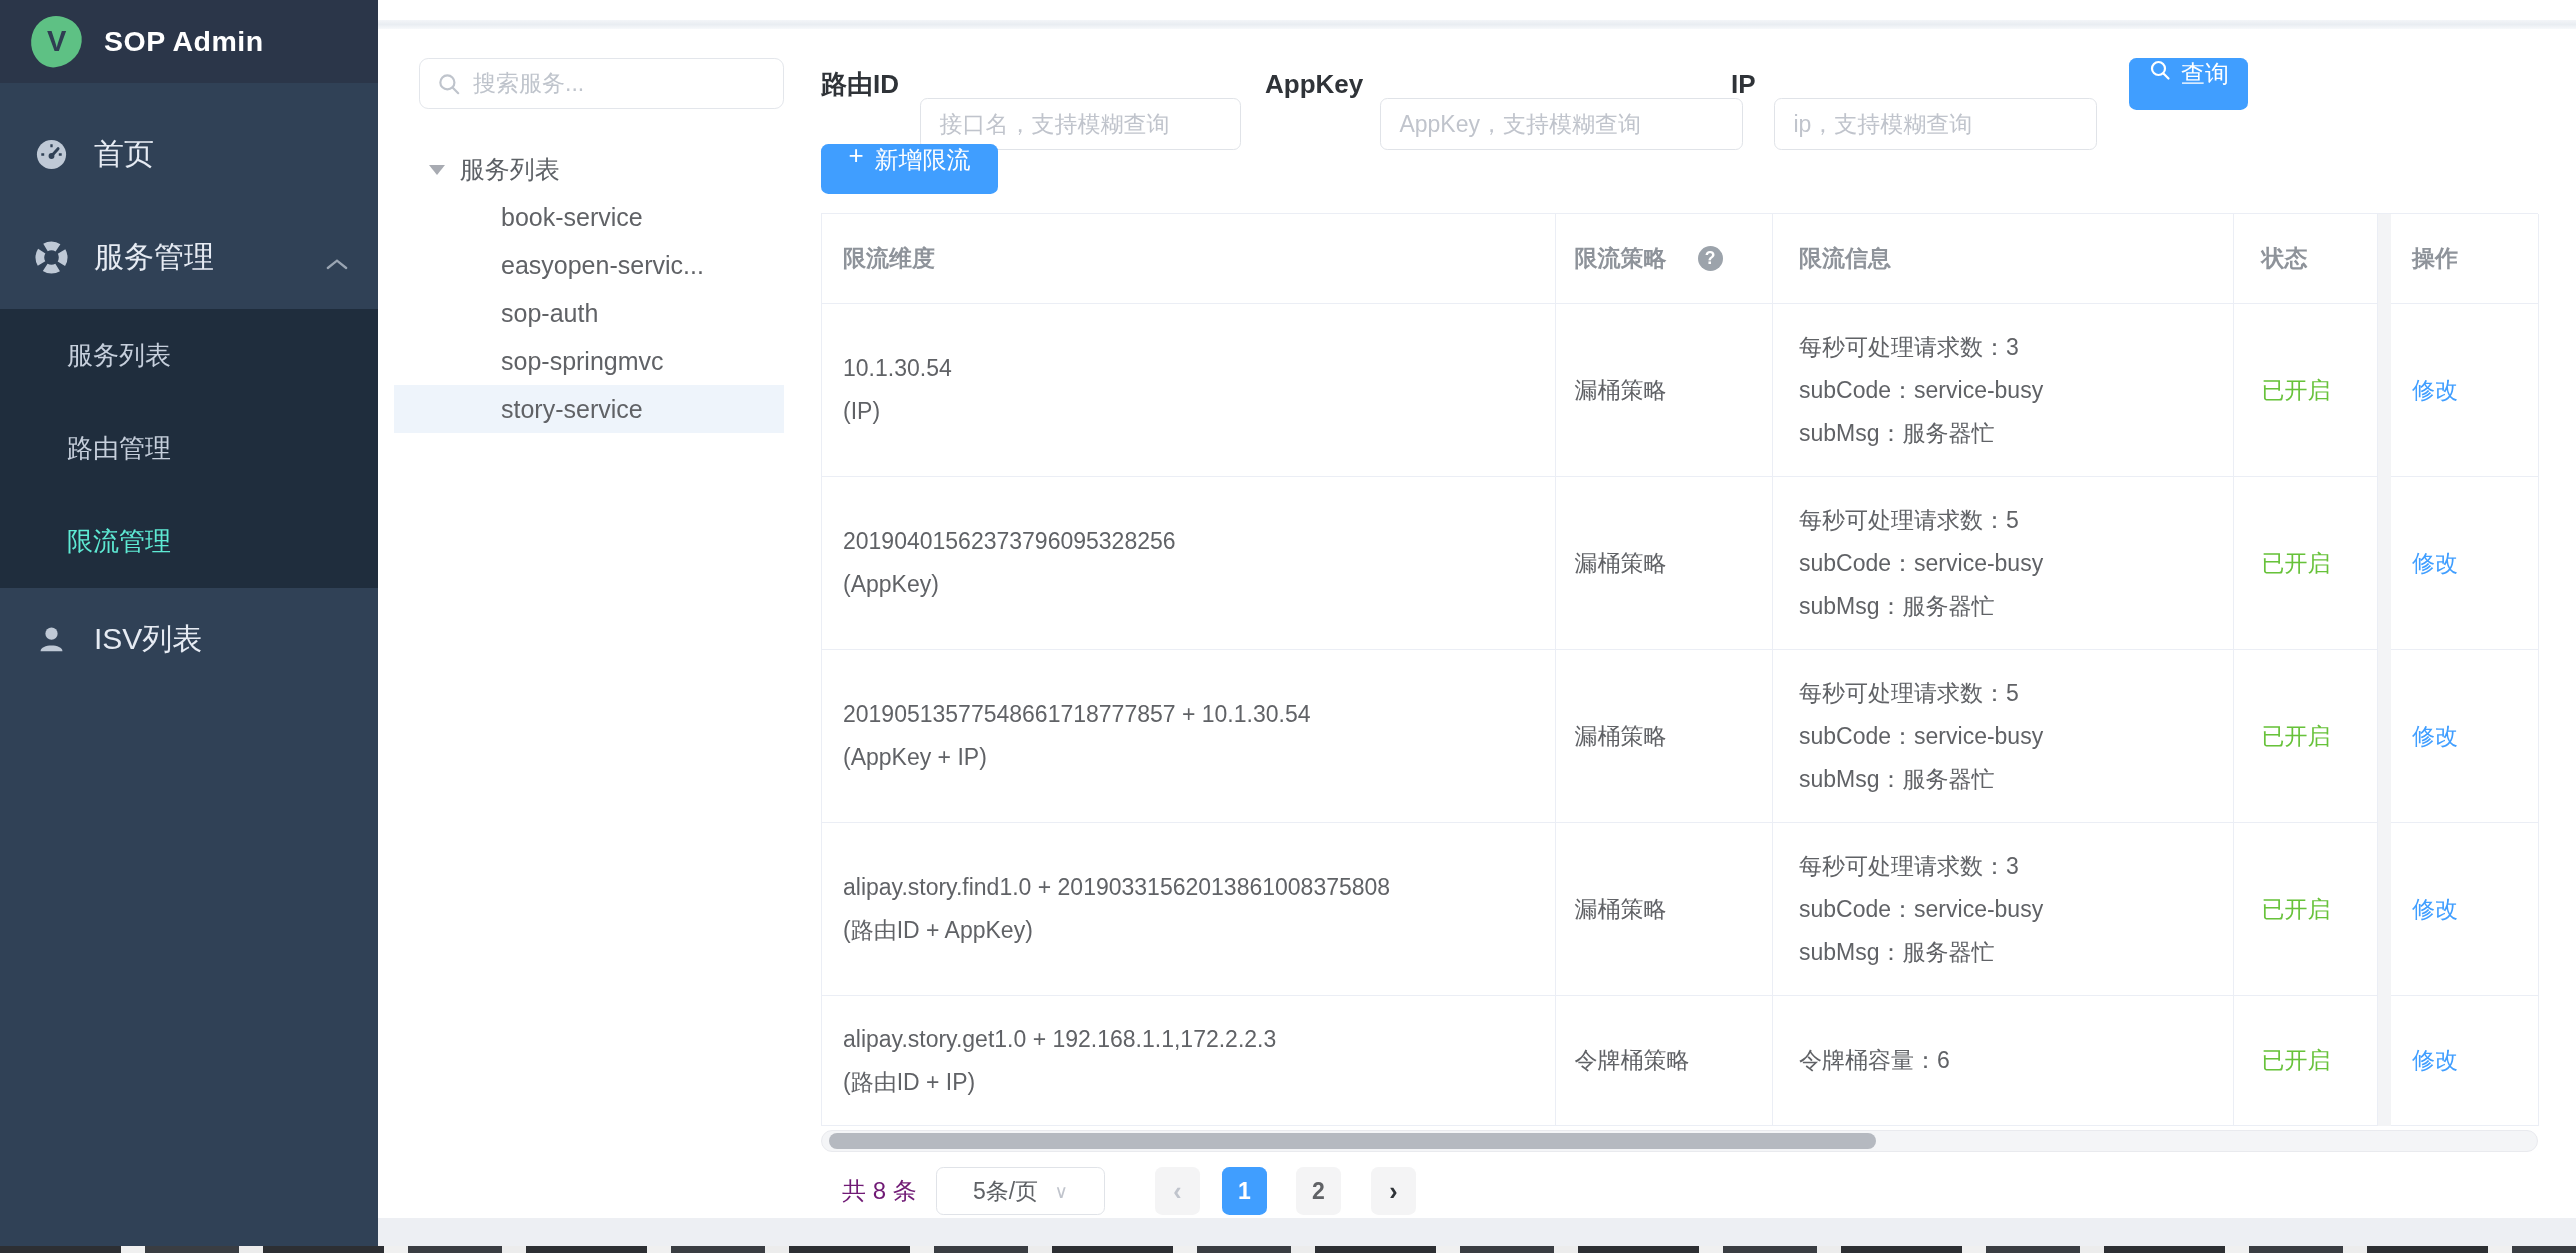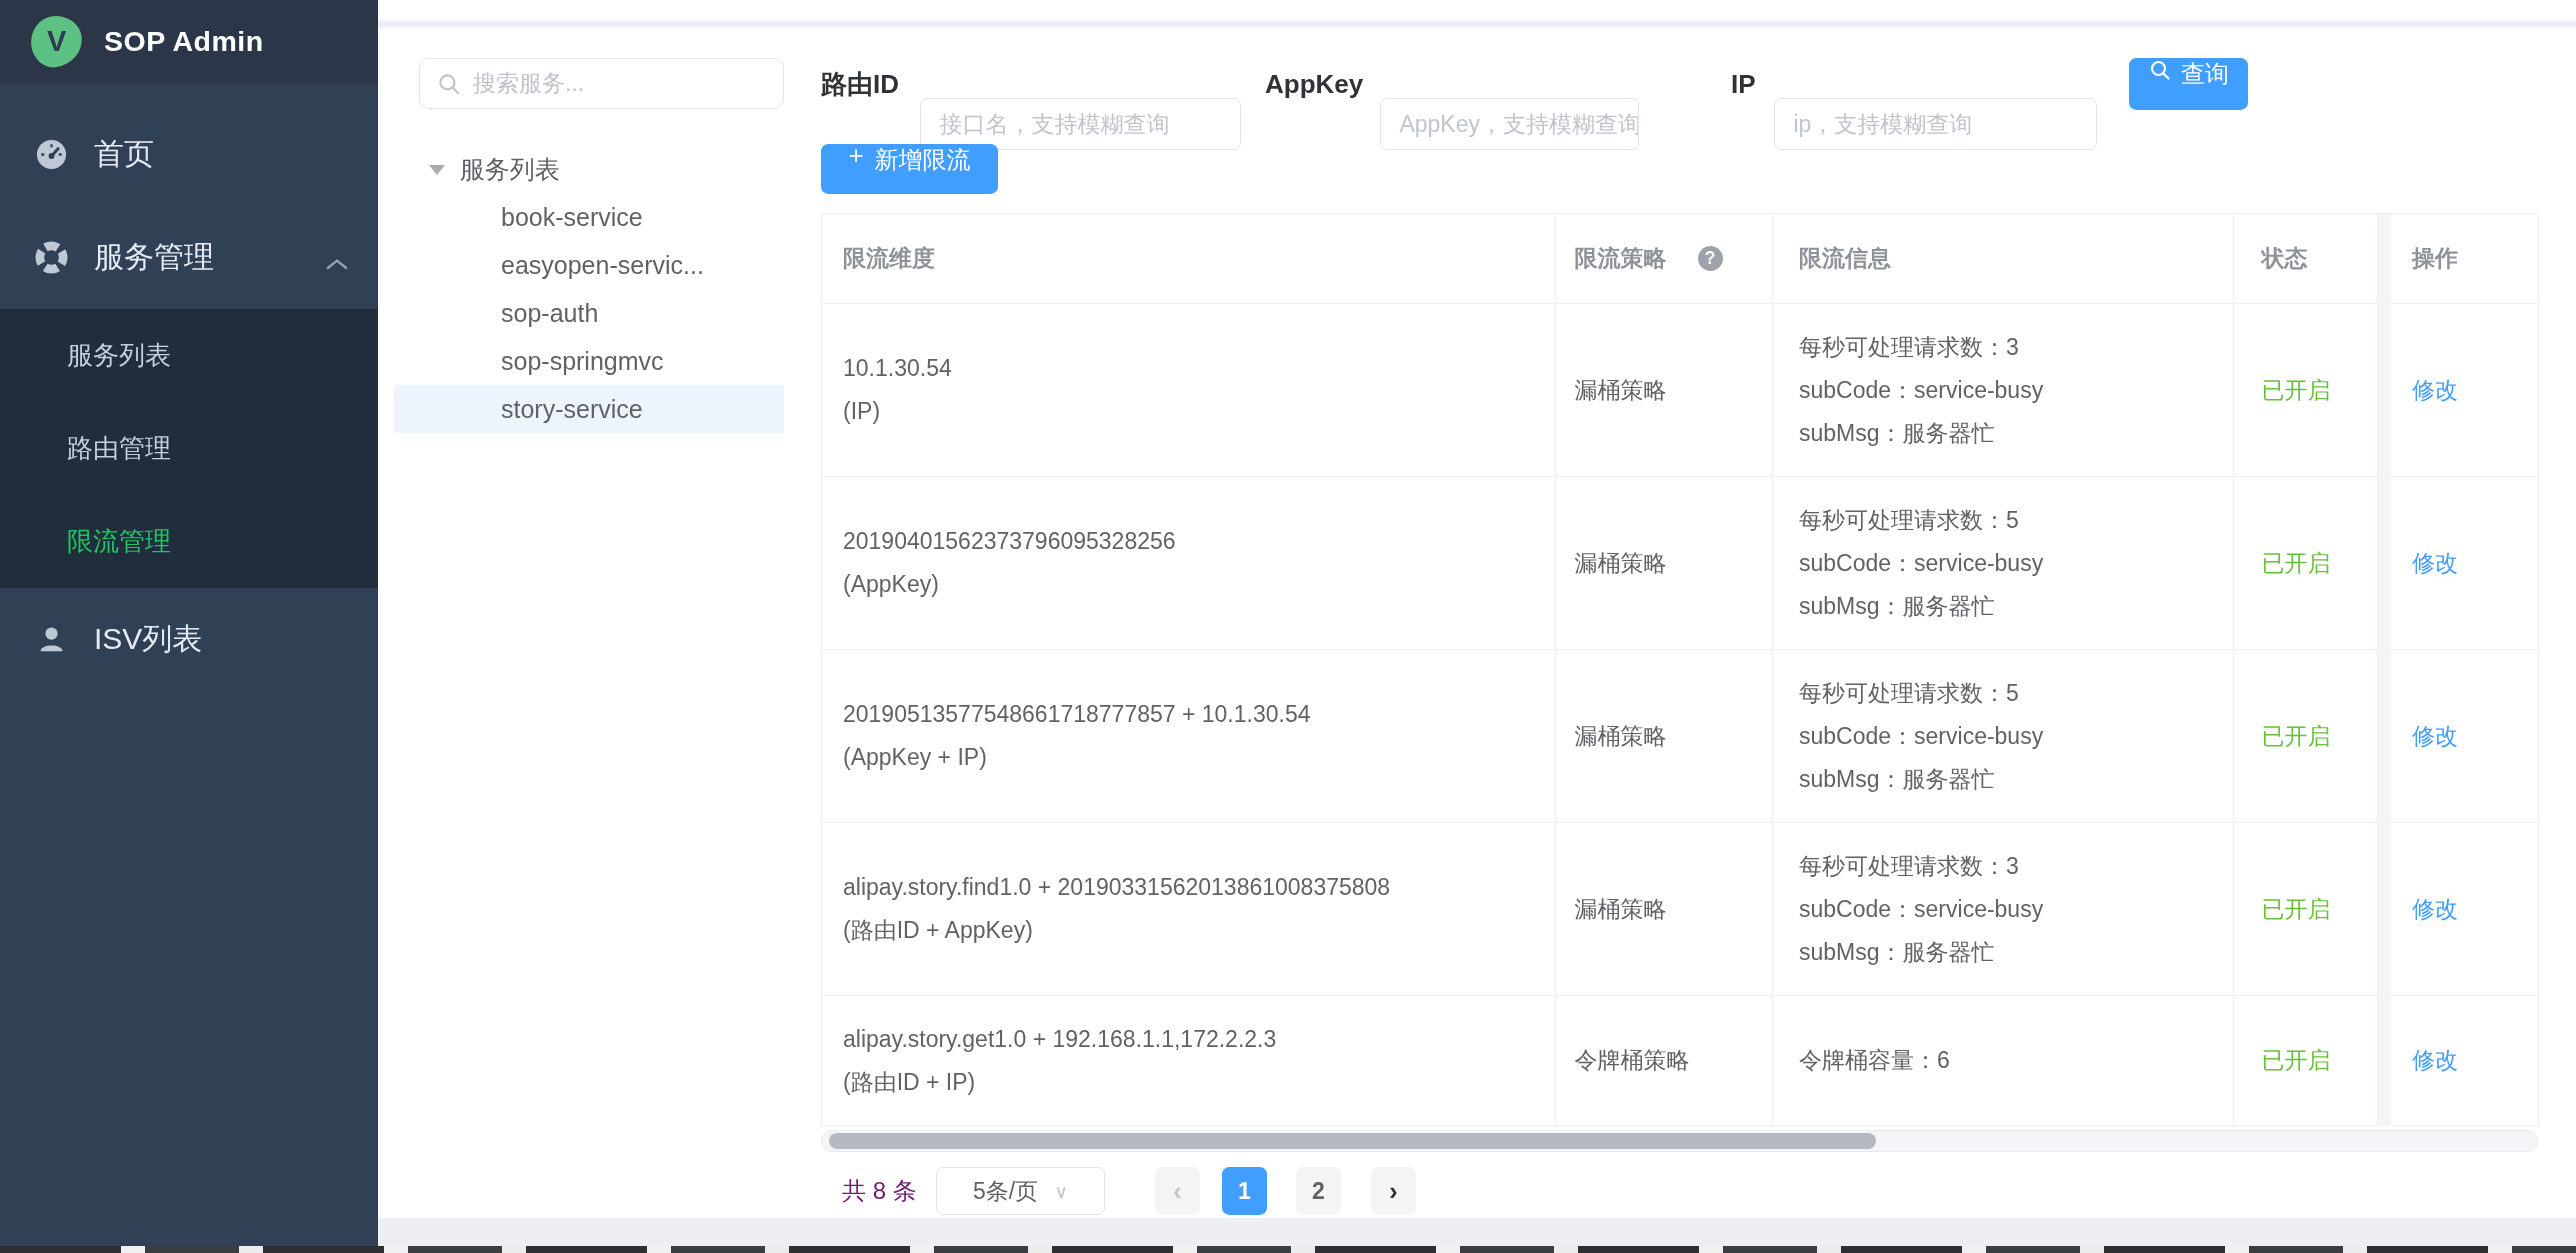--- a/index.html
+++ b/index.html
@@ -27,21 +27,21 @@
     height:103px; display:flex; align-items:center; padding-left:33px;
     font-size:30px; color:#e6ebf3; cursor:pointer; position:relative;
   }
   .menu-item .mi-icon { width:37px; display:flex; justify-content:center; margin-right:24px; }
   .menu-item .chev { position:absolute; right:29px; top:39px; }
   .submenu { background:#1f2d3d; }
   .submenu-item {
     height:93px; display:flex; align-items:center; padding-left:67px;
     font-size:26px; color:#c6cfdc; cursor:pointer;
   }
-  .submenu-item.active { color:#22c55e; }
+  .submenu-item.active { color:#5eead4; }
   
   .topbar { position:absolute; left:378px; top:0; width:2198px; height:20px; background:#ffffff; }
   .top-hairline { position:absolute; left:378px; top:20px; width:2198px; height:9.2px;
     background:linear-gradient(180deg,#f3f5f8 0%,#e9edf2 50%,#f7f9fb 100%); }
   
   .search-wrap { position:absolute; left:419px; top:58px; width:365px; height:51px; }
   .search-wrap svg { position:absolute; left:16.5px; top:13px; }
   .search-input {
     width:100%; height:51px; border:1.8px solid #e3e6eb; border-radius:9.2px;
     padding-left:53px; font-size:23px; color:#606266; outline:none;
@@ -223,21 +223,21 @@
     <span>sop-springmvc</span>
   </div>
   <div class="tree-item selected">
     <span>story-service</span>
   </div>
 </div>
 
 <div class="flabel" style="left:821px;">路由ID</div>
 <input class="finput" style="left: 920px; width: 321px;" placeholder="接口名，支持模糊查询">
 <div class="flabel" style="left:1265px;">AppKey</div>
-<input class="finput" style="left: 1380px; width: 259px;" placeholder="AppKey，支持模糊查询">
+<input class="finput" style="left: 1380px; width: 363px;" placeholder="AppKey，支持模糊查询">
 <div class="flabel" style="left:1731px;">IP</div>
 <input class="finput" style="left: 1774px; width: 323px;" placeholder="ip，支持模糊查询">
 <button class="btn-blue btn-query">
   <svg width="24" height="24" viewBox="0 0 24 24">
       <circle cx="10.5" cy="10.5" r="6.5" fill="none" stroke="#ffffff" stroke-width="2.2"></circle>
       <line x1="15.5" y1="15.5" x2="20.5" y2="20.5" stroke="#ffffff" stroke-width="2.2" stroke-linecap="round"></line>
     </svg>
   <span>查询</span>
 </button>
 

